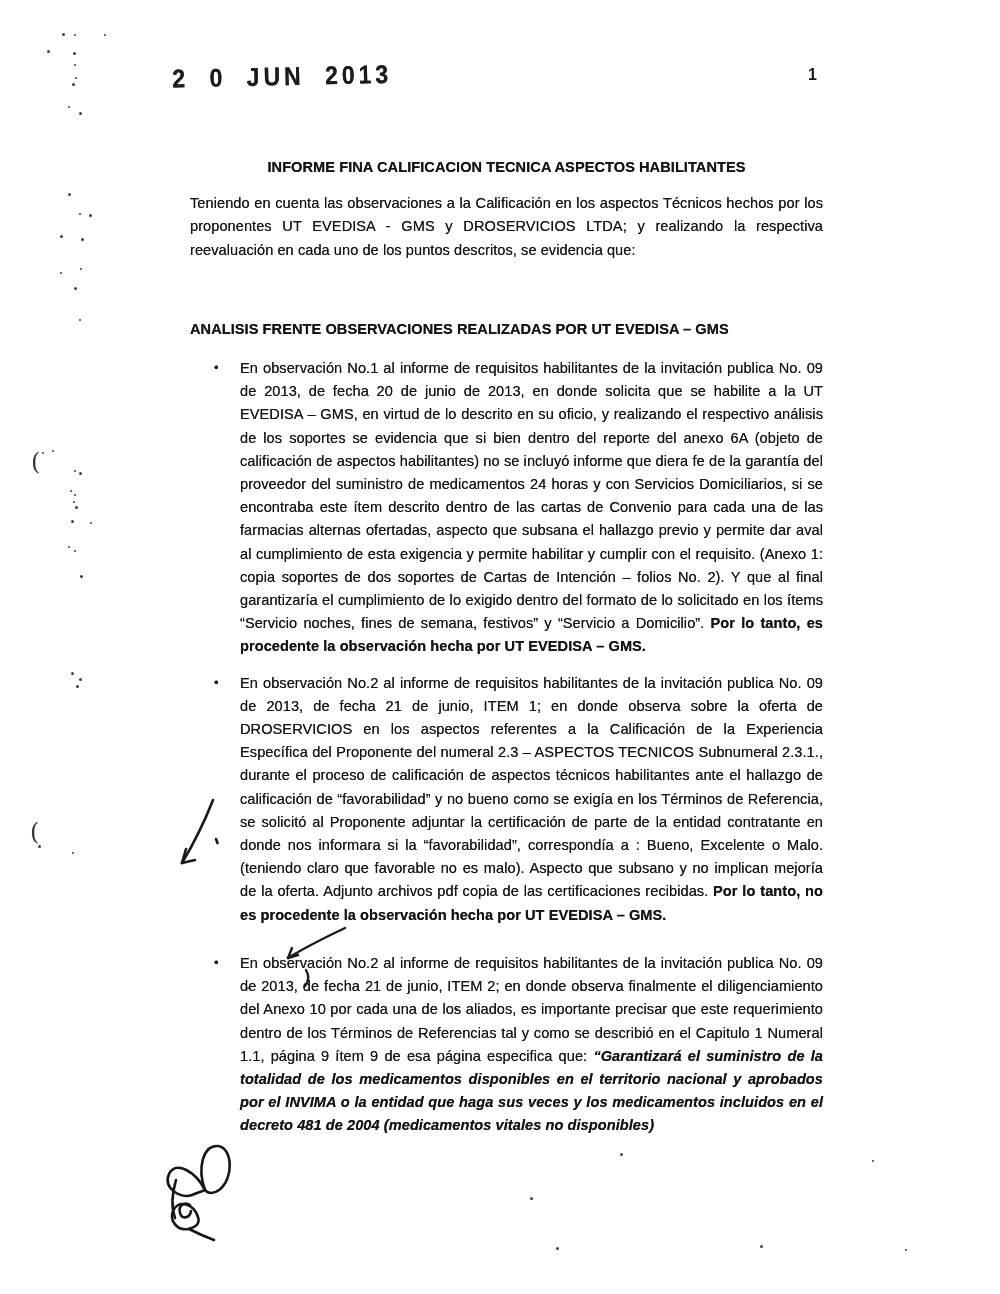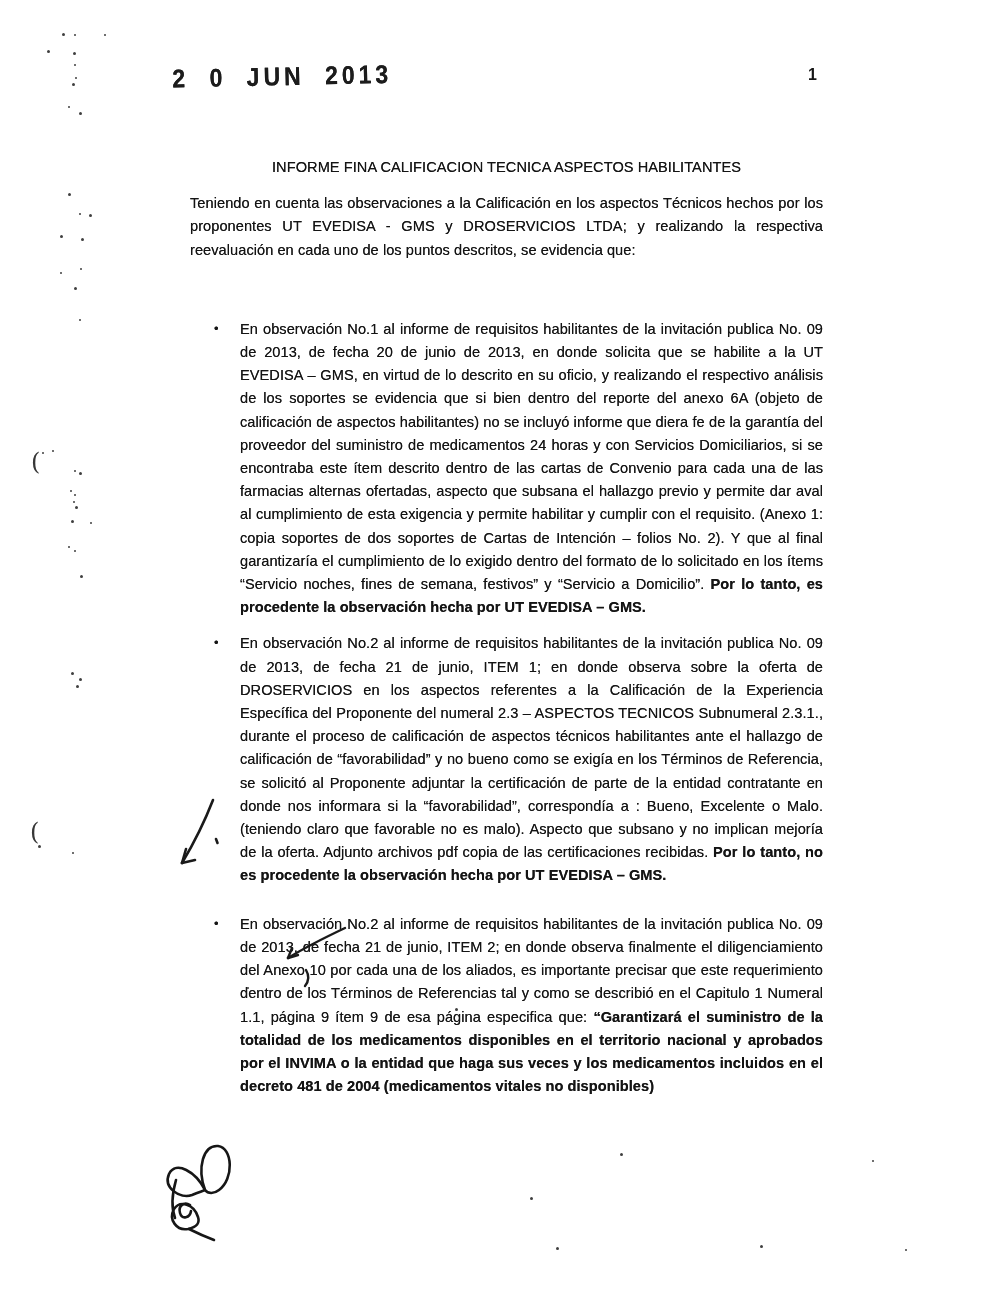--- a/index.html
+++ b/index.html
@@ -26,59 +26,60 @@
     font-size:16px;font-weight:700;color:#161616;
   }
   
   .doc{
     position:absolute;left:190px;top:156px;width:633px;
     font-size:14.6px;line-height:23.2px;
     text-shadow:0 0 0.5px rgba(10,10,10,0.75);
     letter-spacing:0.05px;
   }
   .title{
-    font-size:14.6px;font-weight:400;text-align:center;
+    font-size:14.6px;font-weight:700;text-align:center;
     margin:0 0 13px 0;
   }
   .intro{
     margin:0 0 56px 0;text-align:justify;
   }
   .heading{
     font-size:14.6px;font-weight:700;margin:0 0 16px 0;
   }
   ul.bullets{margin:0;padding:0 0 0 50px;list-style:none;}
   ul.bullets li{position:relative;text-align:justify;}
   ul.bullets li + li{margin-top:13px;}
   ul.bullets li:last-child{margin-top:25px;}
   .marker{
     position:absolute;left:-26px;top:-1px;
     font-size:13px;
   }
   .b{font-weight:700;}
-  .i{}
+  .i{font-style:italic;}
   
   svg.ink{position:absolute;left:0;top:0;pointer-events:none;}
   
   .speck{position:absolute;background:#1d1d1d;border-radius:50%;opacity:.85;}
   .paren{
     position:absolute;font-size:24px;color:#222;
     font-family:"DejaVu Serif", serif;opacity:.9;
   }
 </style>
 </head>
 <body>
 
 <div class="page">
 
   <div class="stamp">2 0 JUN 2013</div>
   <div class="pagenum">1</div>
 
   <div class="doc">
     <h1 class="title">INFORME FINA CALIFICACION TECNICA ASPECTOS HABILITANTES</h1>
     <p class="intro">Teniendo en cuenta las observaciones a la Calificación en los aspectos Técnicos hechos por los proponentes UT EVEDISA - GMS y DROSERVICIOS LTDA; y realizando la respectiva reevaluación en cada uno de los puntos descritos, se evidencia que:</p>
+    <h2 class="heading">ANALISIS FRENTE OBSERVACIONES REALIZADAS POR UT EVEDISA – GMS</h2>
     <ul class="bullets" id="bullets">
         <li><span class="marker">•</span><span>En observación No.1 al informe de requisitos habilitantes de la invitación publica No. 09 de 2013, de fecha 20 de junio de 2013,  en donde solicita que se habilite a la UT EVEDISA – GMS, en virtud de lo descrito en su oficio, y realizando el respectivo análisis de los soportes se evidencia que si bien dentro del reporte del anexo 6A (objeto de calificación de aspectos habilitantes) no se incluyó informe que diera fe de la garantía del proveedor del suministro de medicamentos 24 horas y con Servicios Domiciliarios, si se encontraba este ítem descrito dentro de las cartas de Convenio para cada una de las farmacias alternas ofertadas, aspecto que subsana el hallazgo previo y permite dar aval al cumplimiento de esta exigencia y permite habilitar y cumplir con el requisito. (Anexo 1: copia soportes de dos soportes de Cartas de Intención – folios No. 2). Y que al final garantizaría el cumplimiento de lo exigido dentro del formato de lo solicitado en los ítems “Servicio noches, fines de semana, festivos” y “Servicio a Domicilio”. </span><span class="b">Por lo tanto, es procedente la observación hecha por UT EVEDISA – GMS.</span></li>
         <li><span class="marker">•</span><span>En observación No.2 al informe de requisitos habilitantes de la invitación publica No. 09 de 2013, de fecha 21 de junio, ITEM 1; en donde observa sobre la oferta de DROSERVICIOS en los aspectos referentes a la Calificación de la Experiencia Específica del Proponente del numeral  2.3 – ASPECTOS TECNICOS Subnumeral 2.3.1., durante el proceso de calificación de aspectos técnicos habilitantes ante el hallazgo de calificación de “favorabilidad” y no bueno como se exigía en los Términos de Referencia, se solicitó al Proponente adjuntar la certificación de parte de la entidad contratante en donde nos informara si la “favorabilidad”, correspondía a : Bueno, Excelente o Malo.  (teniendo claro que favorable no es malo).  Aspecto que subsano y no implican mejoría de la oferta. Adjunto archivos pdf copia de las certificaciones recibidas.  </span><span class="b">Por lo tanto, no es procedente la observación hecha por UT EVEDISA – GMS.</span></li>
         <li><span class="marker">•</span><span>En observación No.2 al informe de requisitos habilitantes de la invitación publica No. 09 de 2013, de fecha 21 de junio, ITEM 2; en donde observa finalmente el diligenciamiento del Anexo 10 por cada una de los aliados, es importante precisar que este requerimiento dentro de los Términos de Referencias tal y como se describió en el Capitulo 1 Numeral 1.1, página 9 ítem 9 de esa página especifica que: </span><span class="b i">“Garantizará el suministro de la totalidad de los medicamentos disponibles en el territorio nacional y aprobados por el INVIMA o la entidad que haga sus veces y los medicamentos incluidos en el decreto 481 de 2004 (medicamentos vitales no disponibles)</span></li>
       </ul>
   </div>
 
   <span class="paren" style="left:31px;top:448px;">(</span>
   <span class="paren" style="left:30px;top:818px;">(</span>
 

